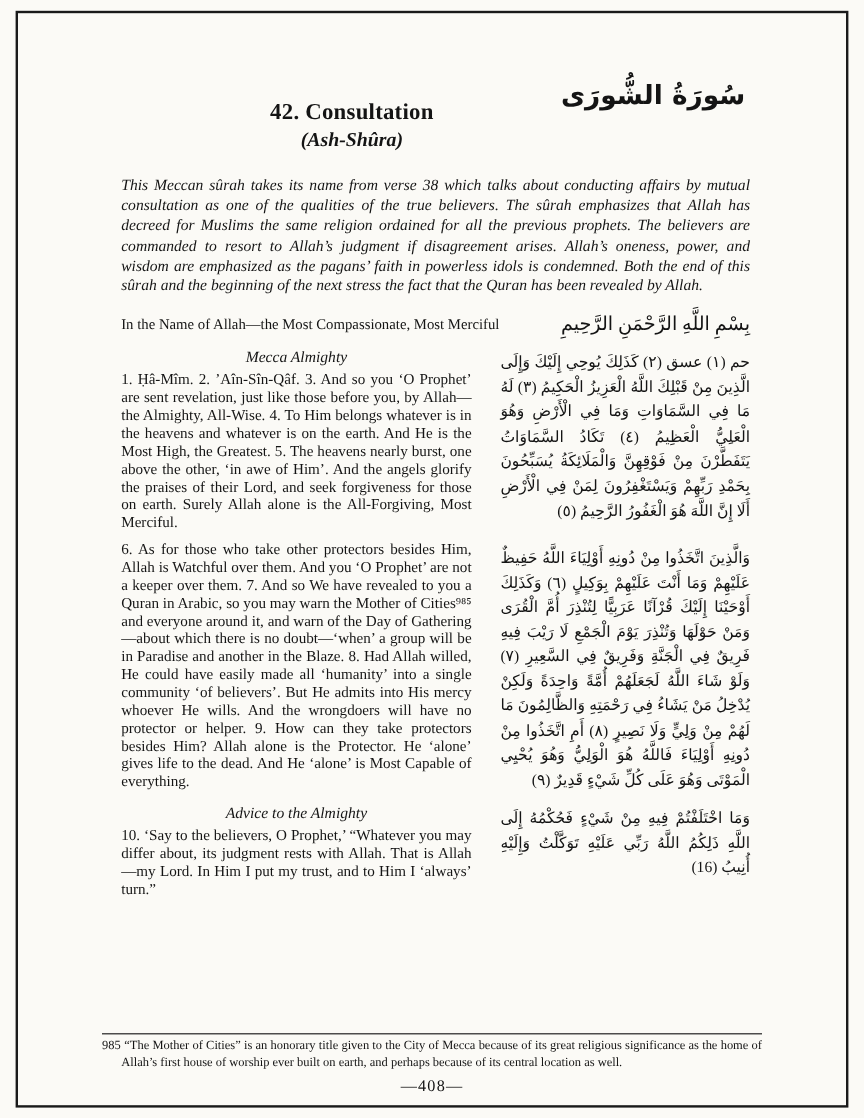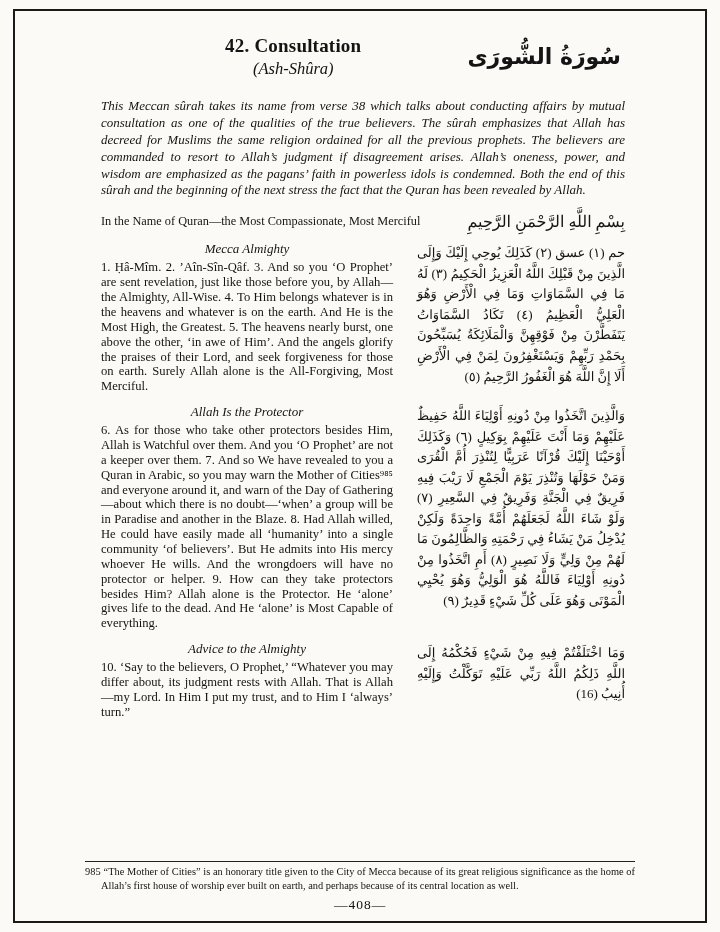--- a/index.html
+++ b/index.html
@@ -19,22 +19,22 @@
     overflow: hidden;
   }
   .content {
     flex: 1 1 auto;
     overflow: hidden;
     padding: 24px 80px 0 86px;
   }
   
   .header { display: flex; align-items: center; }
   .title-block { flex: 1 1 auto; text-align: center; padding-left: 18px; }
-  .surah-title { font-size: 19px; font-weight: bold; letter-spacing: .2px; }
-  .surah-subtitle { font-size: 16.5px; font-weight: normal; font-style: italic; margin-top: 2px; }
+  .surah-title { font-size: 19px; font-weight: bold; letter-spacing: .2px; margin-top: 48px; }
+  .surah-subtitle { font-size: 16.5px; font-weight: bold; font-style: italic; margin-top: 2px; }
   .title-arabic {
     flex: 0 0 auto;
     font-family: "DejaVu Sans", sans-serif;
     font-size: 22px; font-weight: bold;
     direction: rtl; line-height: 1.25;
     padding-right: 4px;
   }
   
   .intro {
     margin-top: 19px;
@@ -108,35 +108,34 @@
       <div class="title-block">
         <h1 class="surah-title">42. Consultation</h1>
         <h2 class="surah-subtitle">(Ash-Shûra)</h2>
       </div>
       <div class="title-arabic" lang="ar">سُورَةُ الشُّورَى</div>
     </header>
 
     <p class="intro">This Meccan sûrah takes its name from verse 38  which talks about conducting affairs by mutual consultation as one of the qualities of the true believers. The sûrah emphasizes that Allah has decreed for Muslims the same religion ordained for all the previous prophets. The believers are commanded to resort to Allah’s judgment if disagreement arises. Allah’s oneness, power, and wisdom are emphasized as the pagans’ faith in powerless idols is condemned. Both the end of this sûrah and the beginning of the next stress the fact that the Quran has been revealed by Allah.</p>
 
     <div class="bismillah-row">
-      <span class="bismillah-en">In the Name of Quran—the Most Compassionate, Most Merciful</span>
+      <span class="bismillah-en">In the Name of Allah—the Most Compassionate, Most Merciful</span>
       <span class="bismillah-ar" lang="ar">بِسْمِ اللَّهِ الرَّحْمَنِ الرَّحِيمِ</span>
     </div>
 
     <section class="verse-section">
       <div class="col-en">
         <h3 class="section-heading">Mecca Almighty</h3>
         <p class="verse-text">1. Ḥâ-Mîm. 2. ’Aîn-Sîn-Qâf. 3. And so you ‘O Prophet’ are sent revelation, just like those before you, by Allah—the Almighty, All-Wise. 4. To Him belongs whatever is in the heavens and whatever is on the earth. And He is the Most High, the Greatest. 5. The heavens nearly burst, one above the other, ‘in awe of Him’. And the angels glorify the praises of their Lord, and seek forgiveness for those on earth. Surely Allah alone is the All-Forgiving, Most Merciful.</p>
       </div>
       <div class="col-ar" lang="ar">حم (١) عسق (٢) كَذَلِكَ يُوحِي إِلَيْكَ وَإِلَى الَّذِينَ مِنْ قَبْلِكَ اللَّهُ الْعَزِيزُ الْحَكِيمُ (٣) لَهُ مَا فِي السَّمَاوَاتِ وَمَا فِي الْأَرْضِ وَهُوَ الْعَلِيُّ الْعَظِيمُ (٤) تَكَادُ السَّمَاوَاتُ يَتَفَطَّرْنَ مِنْ فَوْقِهِنَّ وَالْمَلَائِكَةُ يُسَبِّحُونَ بِحَمْدِ رَبِّهِمْ وَيَسْتَغْفِرُونَ لِمَنْ فِي الْأَرْضِ أَلَا إِنَّ اللَّهَ هُوَ الْغَفُورُ الرَّحِيمُ (٥)</div>
     </section>
 
     <section class="verse-section">
       <div class="col-en">
-        <h3 class="section-heading">Allah Is the Protector</h3>
         <p class="verse-text">6. As for those who take other protectors besides Him, Allah is Watchful over them. And you ‘O Prophet’ are not a keeper over them. 7. And so We have revealed to you a Quran in Arabic, so you may warn the Mother of Cities⁹⁸⁵ and everyone around it, and warn of the Day of Gathering—about which there is no doubt—‘when’ a group will be in Paradise and another in the Blaze. 8. Had Allah willed, He could have easily made all ‘humanity’ into a single community ‘of believers’. But He admits into His mercy whoever He wills. And the wrongdoers will have no protector or helper. 9. How can they take protectors besides Him? Allah alone is the Protector. He ‘alone’ gives life to the dead. And He ‘alone’ is Most Capable of everything.</p>
       </div>
       <div class="col-ar" lang="ar">وَالَّذِينَ اتَّخَذُوا مِنْ دُونِهِ أَوْلِيَاءَ اللَّهُ حَفِيظٌ عَلَيْهِمْ وَمَا أَنْتَ عَلَيْهِمْ بِوَكِيلٍ (٦) وَكَذَلِكَ أَوْحَيْنَا إِلَيْكَ قُرْآنًا عَرَبِيًّا لِتُنْذِرَ أُمَّ الْقُرَى وَمَنْ حَوْلَهَا وَتُنْذِرَ يَوْمَ الْجَمْعِ لَا رَيْبَ فِيهِ فَرِيقٌ فِي الْجَنَّةِ وَفَرِيقٌ فِي السَّعِيرِ (٧) وَلَوْ شَاءَ اللَّهُ لَجَعَلَهُمْ أُمَّةً وَاحِدَةً وَلَكِنْ يُدْخِلُ مَنْ يَشَاءُ فِي رَحْمَتِهِ وَالظَّالِمُونَ مَا لَهُمْ مِنْ وَلِيٍّ وَلَا نَصِيرٍ (٨) أَمِ اتَّخَذُوا مِنْ دُونِهِ أَوْلِيَاءَ فَاللَّهُ هُوَ الْوَلِيُّ وَهُوَ يُحْيِي الْمَوْتَى وَهُوَ عَلَى كُلِّ شَيْءٍ قَدِيرٌ (٩)</div>
     </section>
 
     <section class="verse-section">
       <div class="col-en">
         <h3 class="section-heading">Advice to the Almighty</h3>
         <p class="verse-text">10. ‘Say to the believers, O Prophet,’ “Whatever you may differ about, its judgment rests with Allah. That is Allah—my Lord. In Him I put my trust, and to Him I ‘always’ turn.”</p>
       </div>

